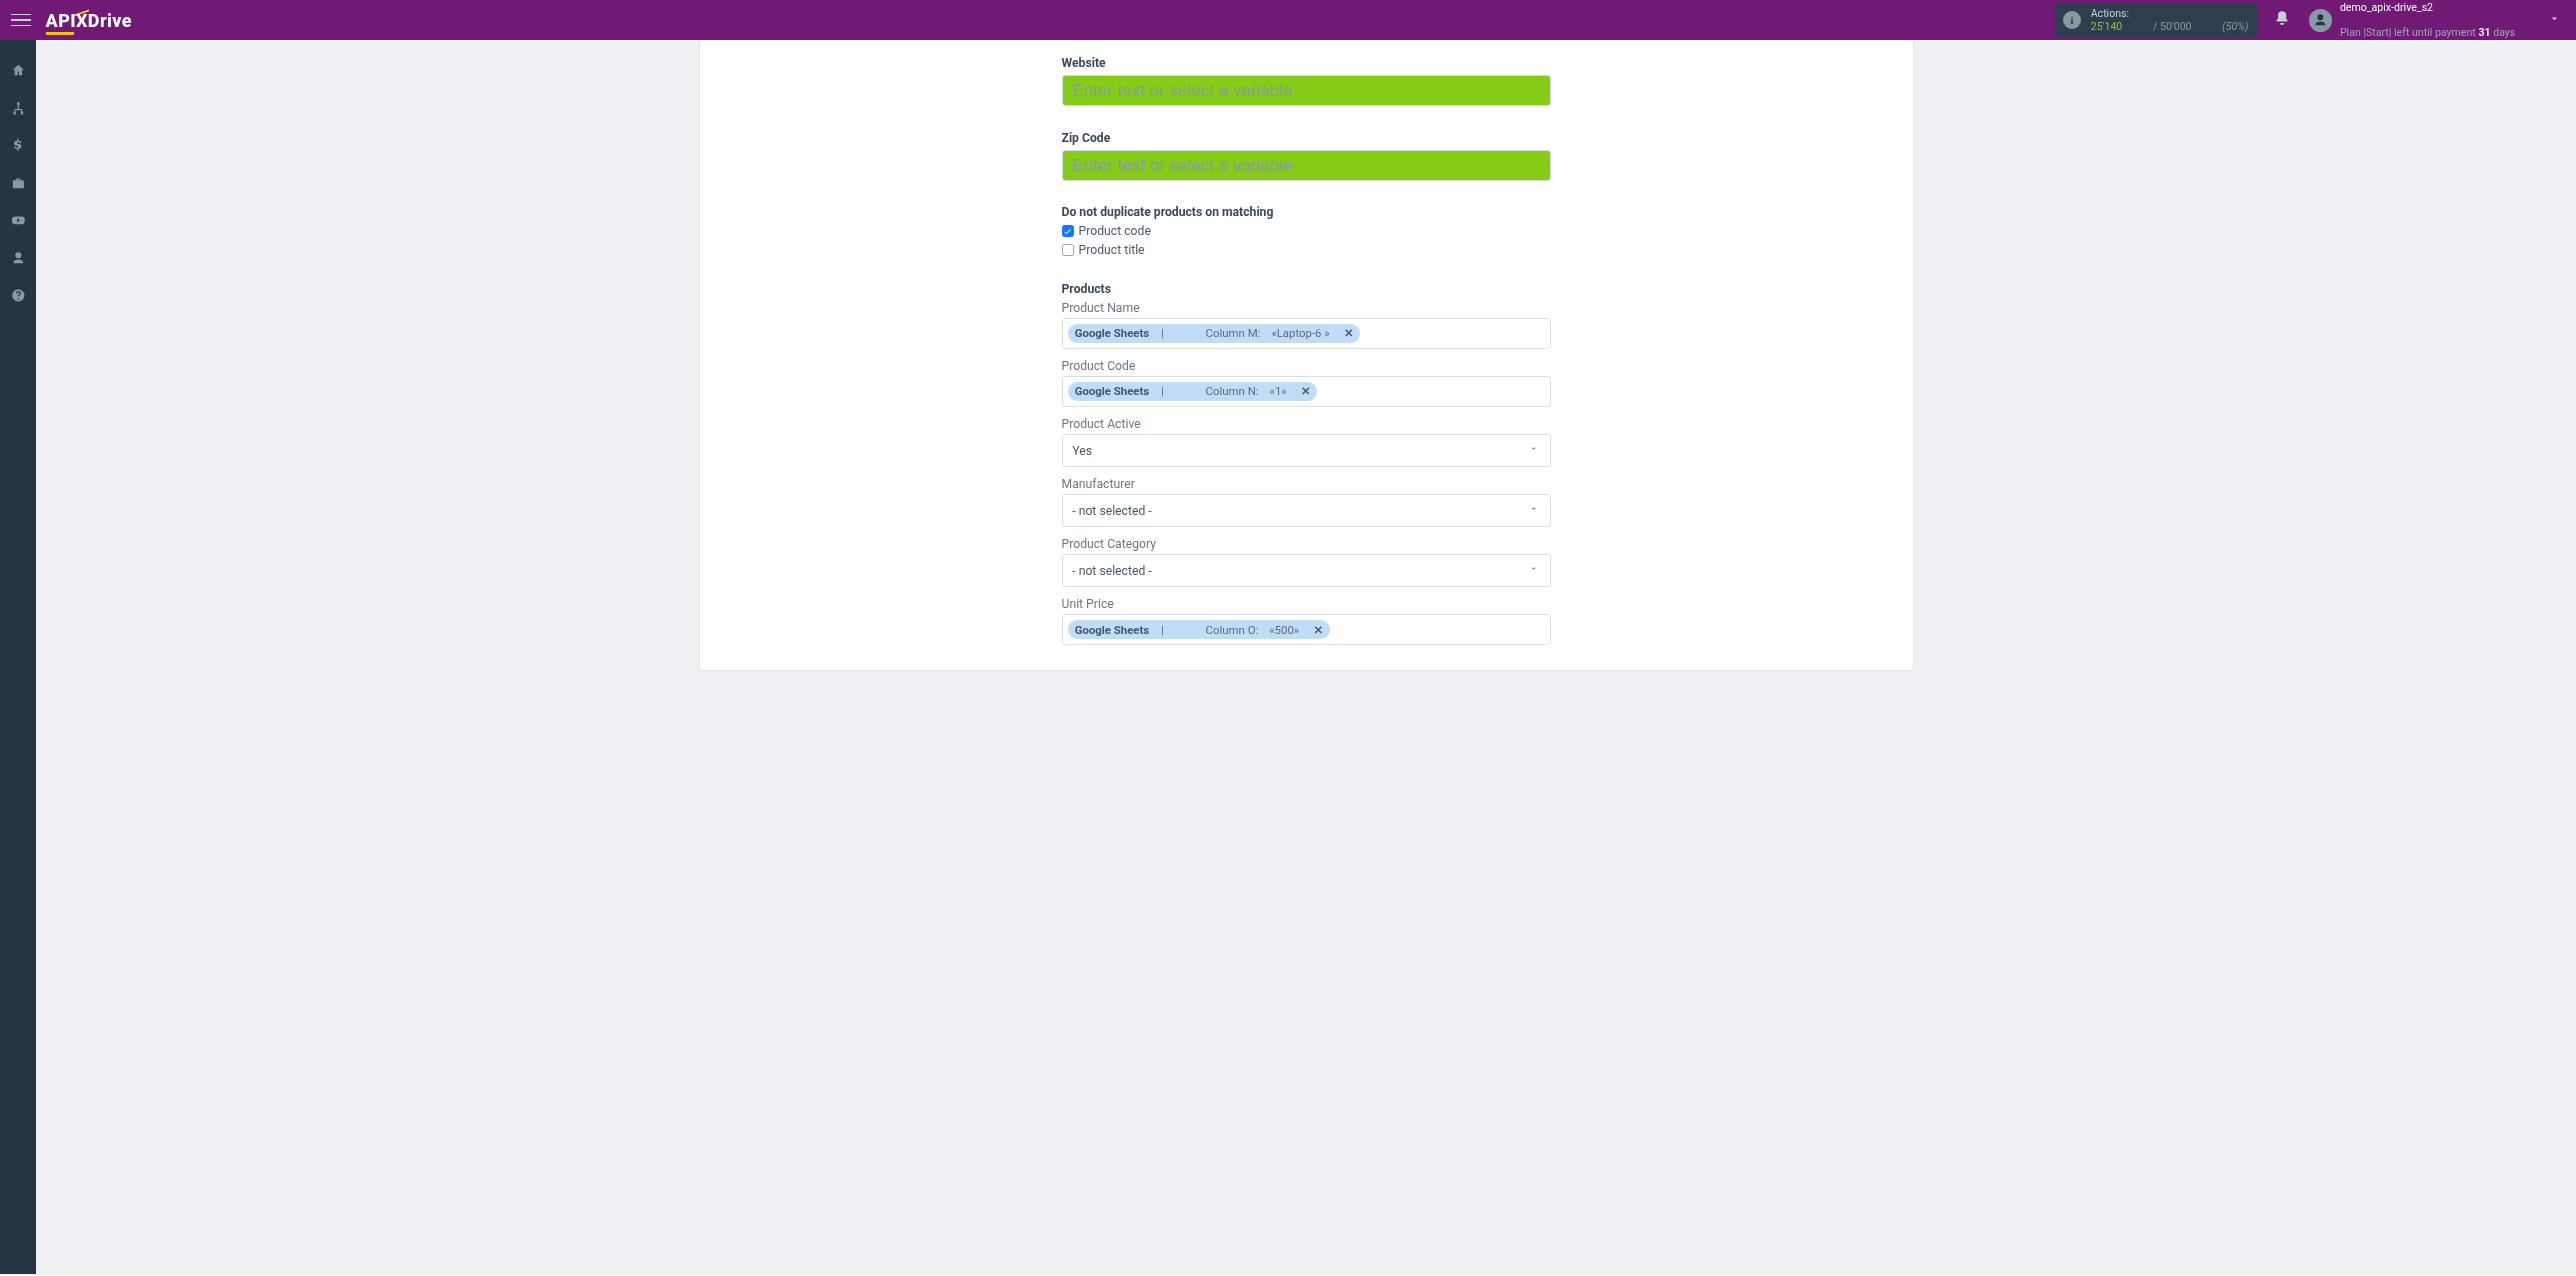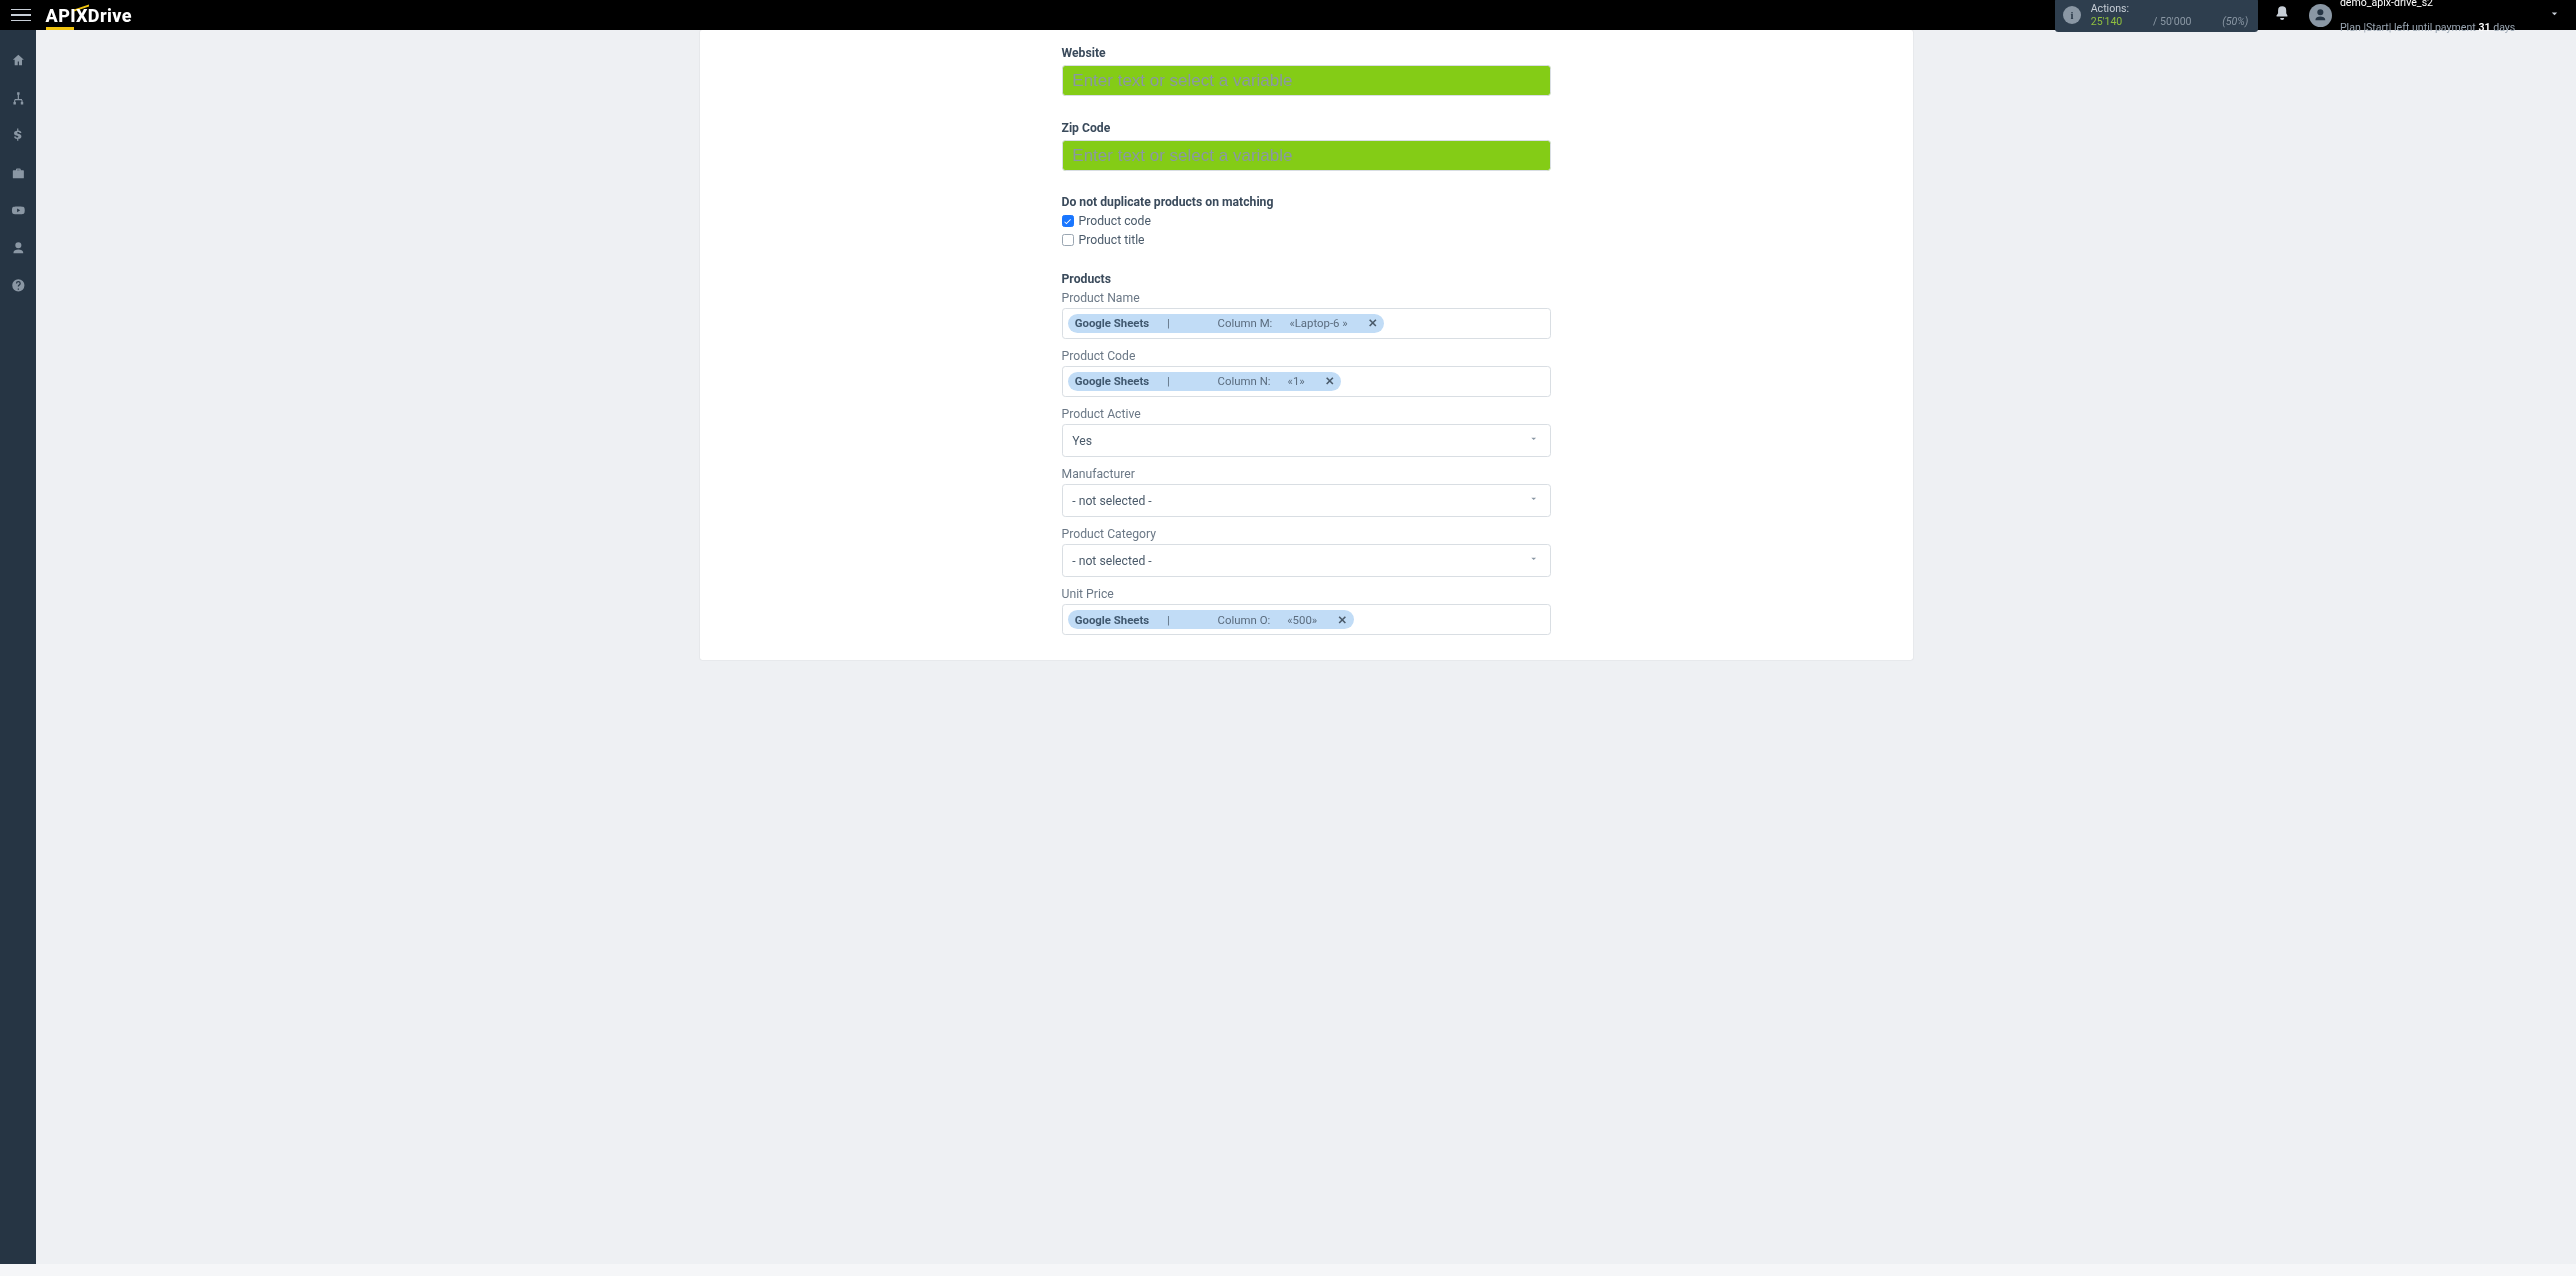--- a/index.html
+++ b/index.html
@@ -7,22 +7,22 @@
   body {
     font-family: -apple-system, BlinkMacSystemFont, "Segoe UI", Roboto, "Helvetica Neue", Arial, sans-serif;
     font-size: 11.4px;
     color: #3a4a5b;
     background: #f5f6f8;
     overflow: hidden;
   }
 
   
   .topbar {
-    height: 30px;
-    background: #000000;
+    height: 40px;
+    background: #701a75;
     color: #fff;
     display: flex;
     align-items: center;
     position: relative;
     z-index: 10;
   }
   .hamburger {
     width: 19.5px; height: 19.5px;
     margin-left: 11.4px;
     cursor: pointer;
@@ -157,21 +157,21 @@
     padding: 4.1px 5.7px;
     background: #fff;
     display: flex; align-items: center; flex-wrap: wrap;
   }
   .token {
     background: #c1dcf6;
     color: #3a4a5b;
     padding: 2.4px 6.5px;
     border-radius: 10.6px;
     font-size: 11.4px;
-    display: inline-flex; align-items: center; gap: 17px;
+    display: inline-flex; align-items: center; gap: 11px;
   }
   .token .src { font-weight: 700; color: #40586f; }
   .token .sep { color: #5b6c7e; margin: 0 0.8px; }
   .token .col { color: #5b6c7e; margin-left: 30px; }
   .token .val { color: #5b6c7e; }
   .token .remove { font-weight: 700; color: #4a5a6a; margin-left: 3.3px; cursor: pointer; font-style: normal; }
 
   .select-box {
     width: 100%;
     height: 33px;

